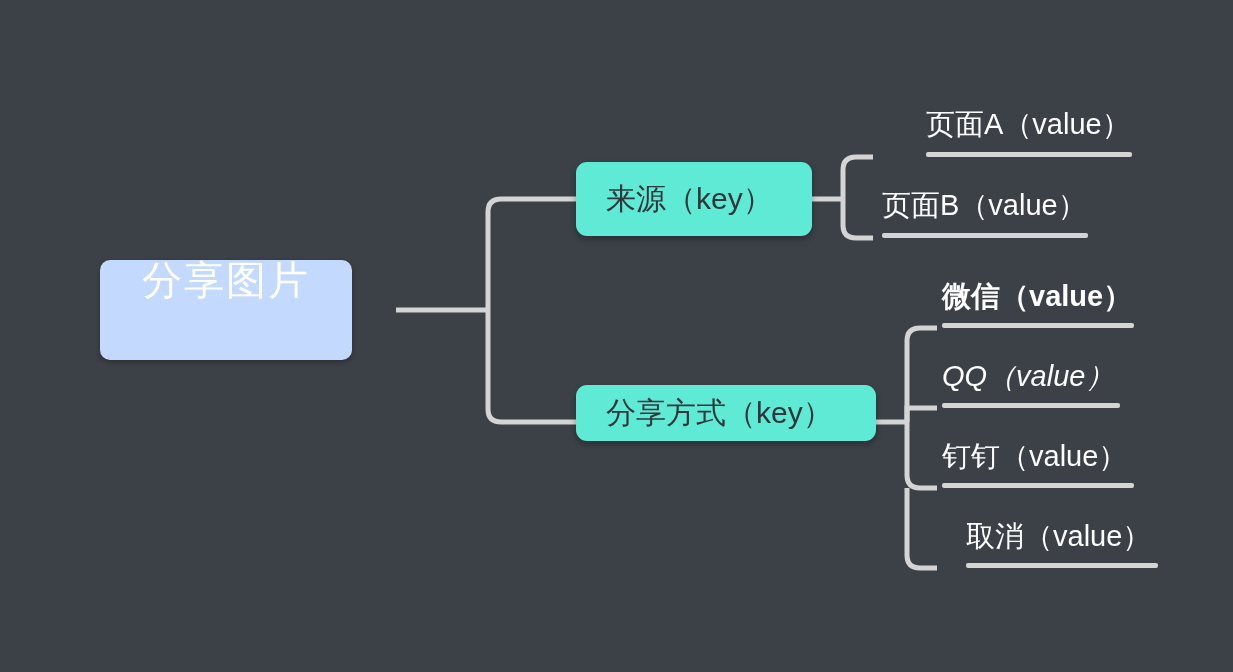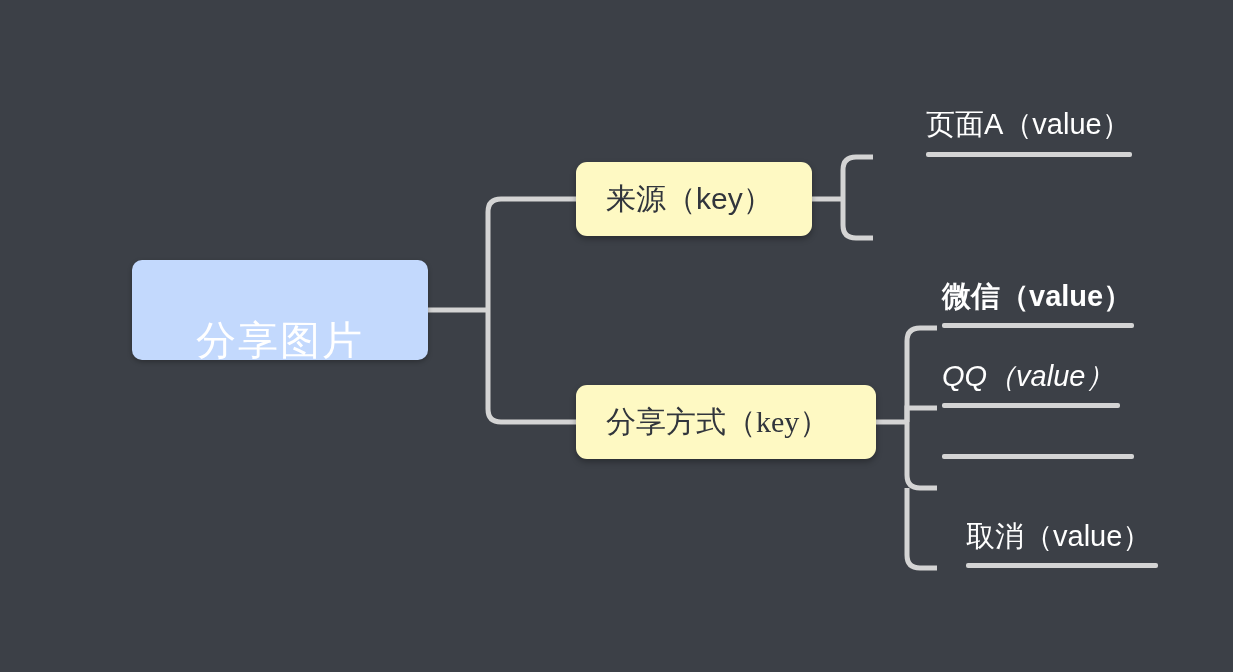--- a/index.html
+++ b/index.html
@@ -23,41 +23,40 @@
     top: 0;
     width: 1233px;
     height: 672px;
     pointer-events: none;
   }
   
   .root-node {
     position: absolute;
     left: 100px;
     top: 260px;
-    width: 296px;
+    width: 252px;
     height: 100px;
     background: #c3d9fd;
     border-radius: 10px;
     display: flex;
-    align-items: flex-end;
+    align-items: flex-start;
     justify-content: center;
     box-shadow: 0 2px 5px rgba(0,0,0,0.28);
-    margin-left: 32px;
   }
   .root-label {
     color: #ffffff;
     font-size: 40px;
     letter-spacing: 2px;
     line-height: 1;
     white-space: nowrap;
   }
   
   .key-node {
     position: absolute;
-    background: #fef9c3;
+    background: #5eead4;
     border-radius: 11px;
     display: flex;
     align-items: center;
     box-shadow: 0 3px 6px rgba(0,0,0,0.30);
   }
   .key-label {
     color: #31353c;
     font-size: 30px;
     line-height: 1;
     white-space: nowrap;
@@ -66,22 +65,21 @@
   #key-node-1 {
     left: 576px;
     top: 162px;
     width: 236px;
     height: 74px;
   }
   #key-node-2 {
     left: 576px;
     top: 385px;
     width: 300px;
-    height: 74px;
-    font-family: Liberation Serif, serif;
+    height: 56px;
   }
   
   .leaf-node {
     position: absolute;
     white-space: nowrap;
   }
   .leaf-label {
     display: block;
     color: #ffffff;
     font-size: 29px;
@@ -131,32 +129,37 @@
 
   <div class="key-node" id="key-node-2">
     <span class="key-label">分享方式（key）</span>
   </div>
 
   <div class="leaf-node" style="left:882px; top:110px; width:206px;margin-left:44px;">
     <span class="leaf-label">页面A（value）</span>
     <span class="leaf-underline" style="margin-top:13px; width:206px;"></span>
   </div>
 
+  <div class="leaf-node" style="left:882px; top:191px; width:206px;">
+    <span class="leaf-label">页面B（value）</span>
+    <span class="leaf-underline" style="margin-top:13px; width:206px;"></span>
+  </div>
 
   <div class="leaf-node" style="left:942px; top:282px; width:192px;font-weight:bold;">
     <span class="leaf-label">微信（value）</span>
     <span class="leaf-underline" style="margin-top:12px; width:192px;"></span>
   </div>
 
   <div class="leaf-node" style="left:942px; top:362px; width:178px;font-style:italic;">
     <span class="leaf-label">QQ（value）</span>
     <span class="leaf-underline" style="margin-top:12px; width:178px;"></span>
   </div>
 
   <div class="leaf-node" style="left:942px; top:442px; width:192px;">
+    <span class="leaf-label">钉钉（value）</span>
     <span class="leaf-underline" style="margin-top:12px; width:192px;"></span>
   </div>
 
   <div class="leaf-node" style="left:942px; top:522px; width:192px;margin-left:24px;">
     <span class="leaf-label">取消（value）</span>
     <span class="leaf-underline" style="margin-top:12px; width:192px;"></span>
   </div>
 
 </div>
 

